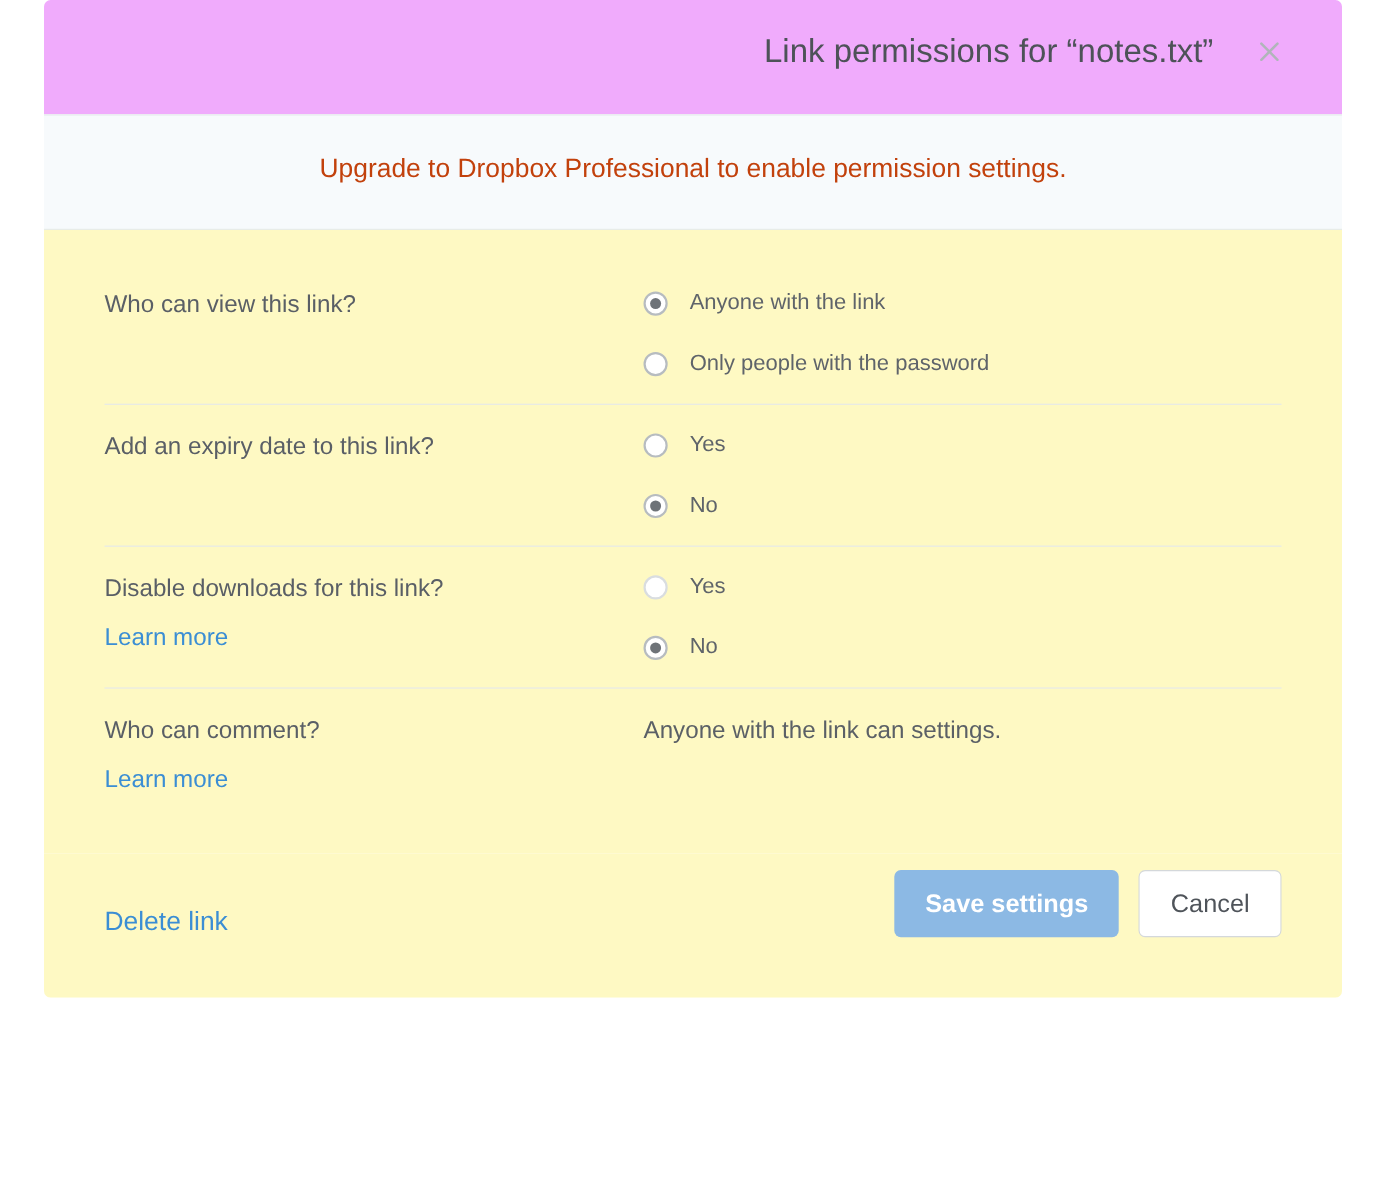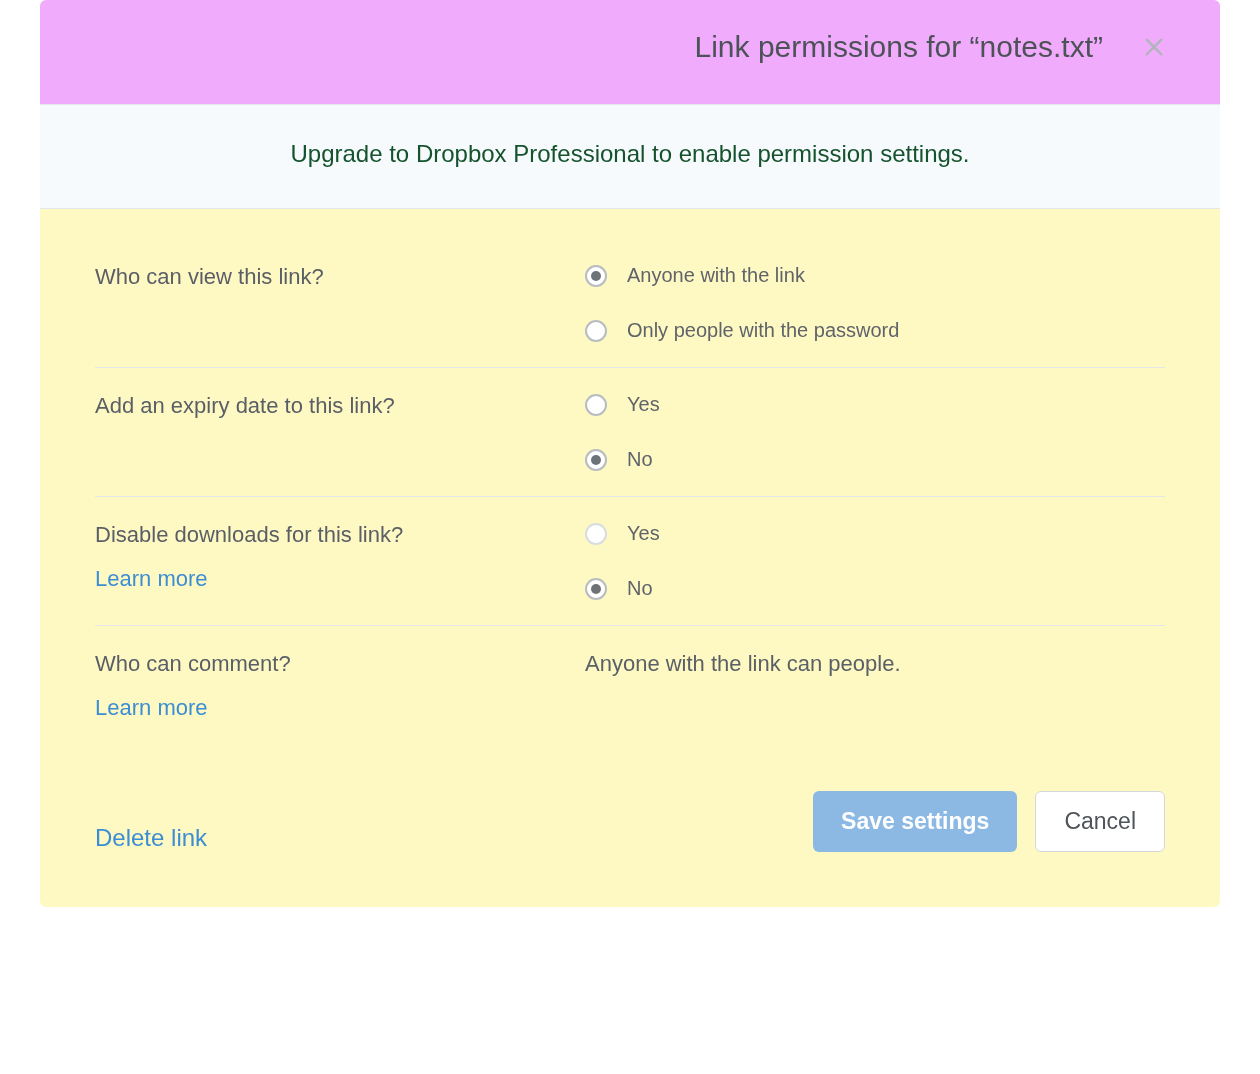--- a/index.html
+++ b/index.html
@@ -35,21 +35,21 @@
   .close-icon svg { display: block; }
 
   .upgrade-banner {
     background: #f7fafc;
     border-top: 1px solid #e4e8eb;
     border-bottom: 1px solid #e4e8eb;
     text-align: center;
     padding: 35px 20px 40px;
   }
   .upgrade-banner a {
-    color: #14532d;
+    color: #c2410c;
     font-size: 24px;
     text-decoration: none;
   }
 
   .settings-body {
     background: #fef9c3;
     padding: 30px 55px 30px 55px;
   }
 
   .setting-row {
@@ -217,21 +217,21 @@
         </label>
       </div>
     </div>
 
     <div class="setting-row no-border">
       <div class="setting-label-col">
         <span>Who can comment?</span>
         <a href="#" class="learn-more">Learn more</a>
       </div>
       <div class="setting-options-col">
-        <span class="setting-static-text">Anyone with the link can people.</span>
+        <span class="setting-static-text">Anyone with the link can settings.</span>
       </div>
     </div>
 
   </div>
 
   <div class="modal-footer">
     <a href="#" class="delete-link">Delete link</a>
     <div class="footer-actions">
       <button class="btn btn-primary">Save settings</button>
       <button class="btn btn-secondary">Cancel</button>

